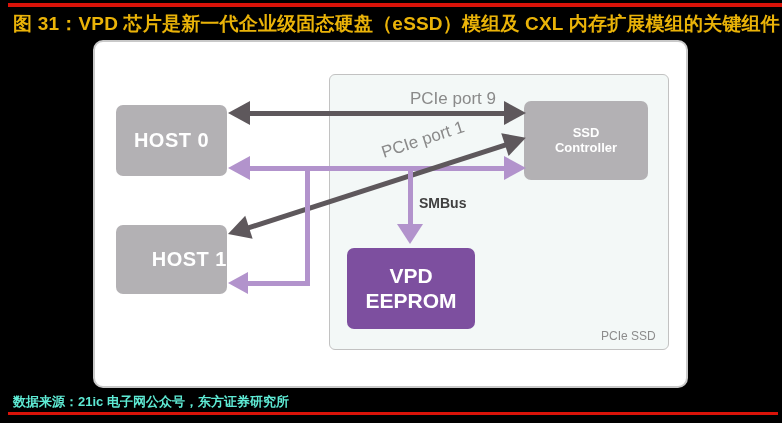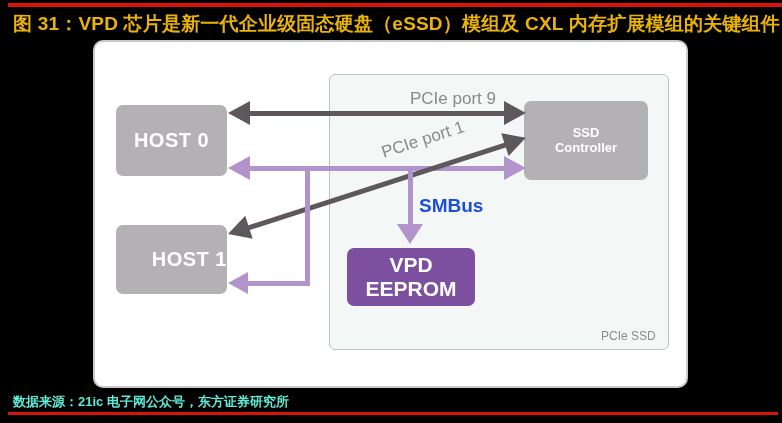--- a/index.html
+++ b/index.html
@@ -20,41 +20,41 @@
   .inner-box-label{position:absolute;left:506px;top:287px;width:64px;color:#8c8c8c;font-size:12px;}
 
   
   .node{position:absolute;border-radius:7px;color:#fff;font-weight:bold;text-align:center;
         display:flex;align-items:center;justify-content:center;white-space:pre-line;line-height:1.15;}
   .gray{background:#b3b1b4;}
   .host{width:111px;height:71px;font-size:20px;letter-spacing:.5px;}
   .n-host0{left:21px;top:63px;text-align:right;}
   .n-host1{left:21px;top:183px;height:69px;justify-content:flex-end;}
   .n-ssd{left:429px;top:59px;width:124px;height:79px;font-size:13px;}
-  .n-vpd{left:252px;top:206px;width:128px;height:58px;background:#7d4f9f;font-size:21px;}
+  .n-vpd{left:252px;top:206px;width:128px;height:81px;background:#7d4f9f;font-size:21px;}
 
   
   .arrow{position:absolute;height:24px;transform-origin:0 12px;}
   .shaft{position:absolute;left:18px;right:18px;top:9.5px;height:5px;}
   .hl,.hr{position:absolute;top:0;width:0;height:0;
           border-top:12px solid transparent;border-bottom:12px solid transparent;}
   .hl{left:0;border-right:22px solid;}
   .hr{right:0;border-left:22px solid;}
   .dk .shaft{background:#5e585c;} .dk .hl{border-right-color:#5e585c;} .dk .hr{border-left-color:#5e585c;}
   .pu .shaft{background:#b293cc;} .pu .hl{border-right-color:#b293cc;} .pu .hr{border-left-color:#b293cc;}
   .pline{position:absolute;background:#b293cc;}
   .head-down{position:absolute;width:0;height:0;border-left:13px solid transparent;
              border-right:13px solid transparent;border-top:20px solid #b293cc;}
   .head-left-s{position:absolute;width:0;height:0;border-top:11px solid transparent;
              border-bottom:11px solid transparent;border-right:20px solid #b293cc;}
 
   
   .elabel{position:absolute;color:#8a8a8a;font-size:17px;white-space:nowrap;}
   .elabel.rot{width:120px;text-align:center;transform:rotate(-18deg);}
-  .smbus{position:absolute;color:#1d4ed8;font-size:19px;font-weight:bold;text-align:right;}
+  .smbus{position:absolute;color:#404040;font-size:14px;font-weight:bold;text-align:right;}
 </style>
 </head>
 <body>
 
 <div class="stage">
 
   <div class="rule" style="left:8px;top:3px;width:774px;height:4px;"></div>
 
   <div class="fig-title">图 31：VPD 芯片是新一代企业级固态硬盘（eSSD）模组及 CXL 内存扩展模组的关键组件</div>
 

